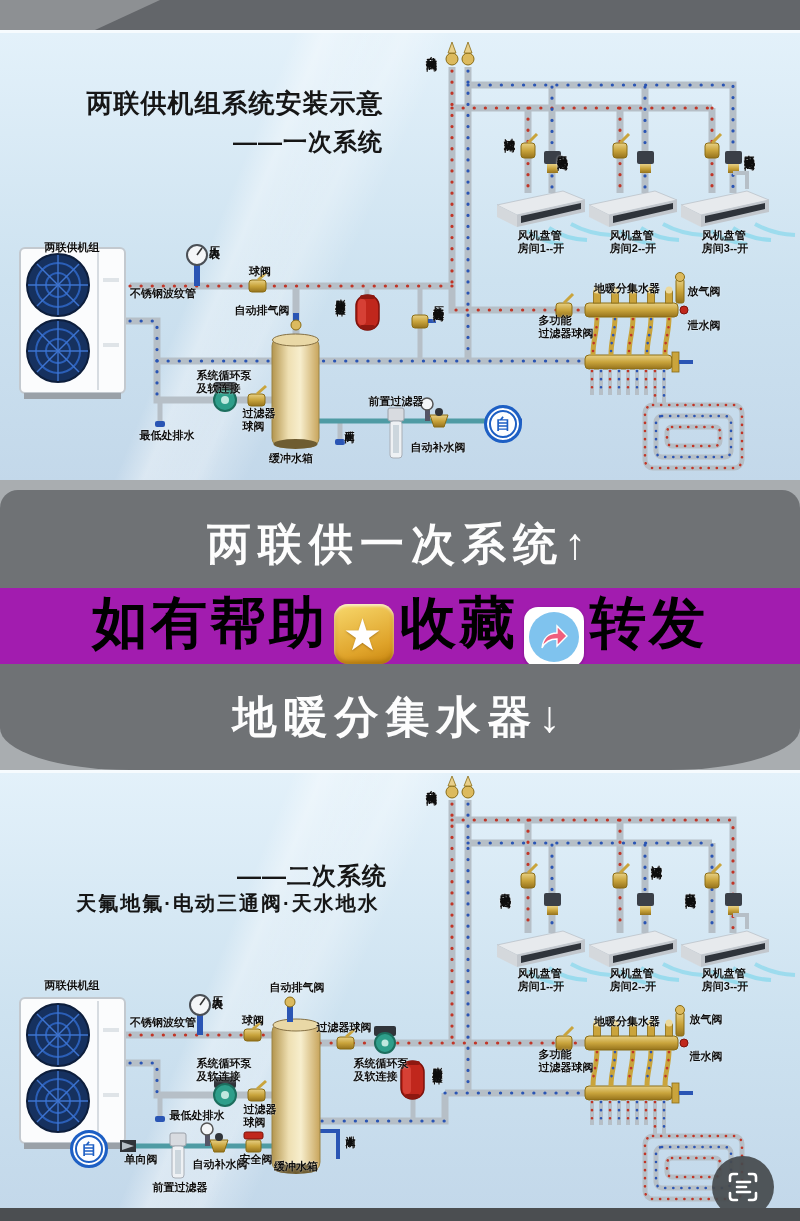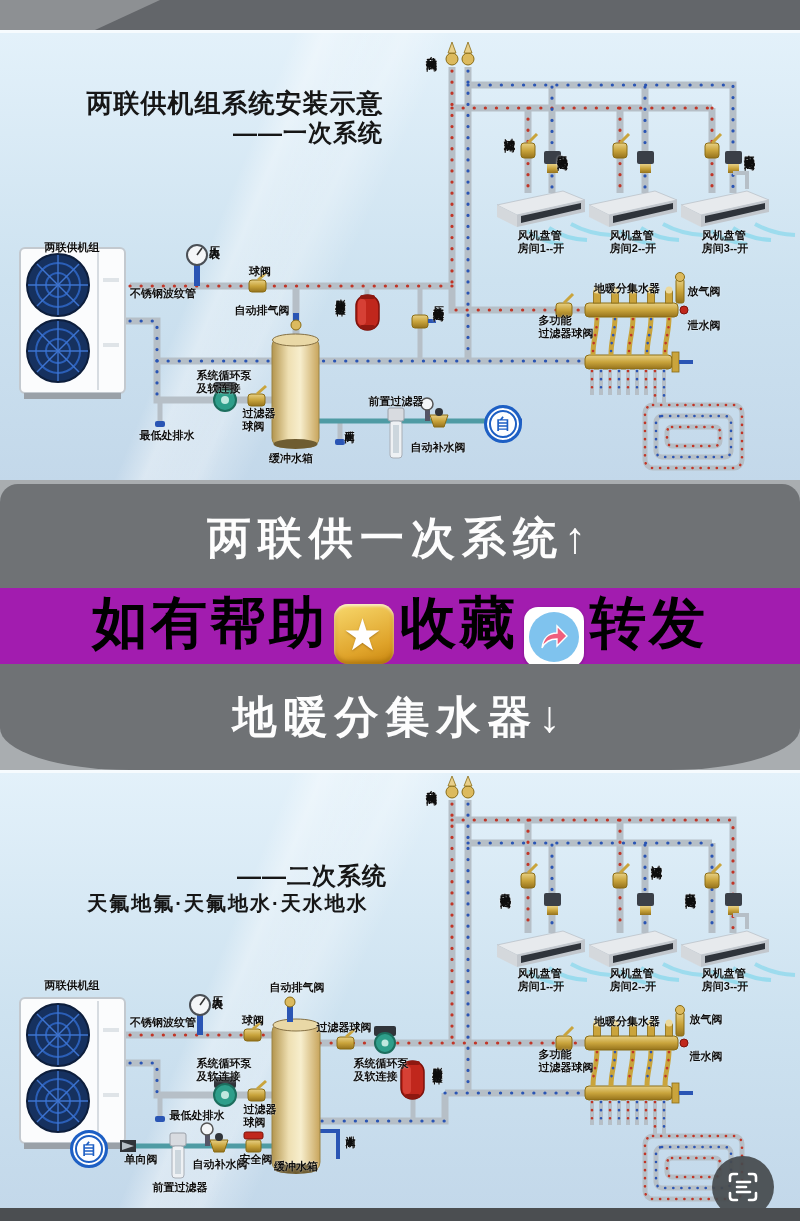--- a/index.html
+++ b/index.html
@@ -36,21 +36,21 @@
     text-shadow:0 0 2px rgba(255,255,255,.75);}
   .vert{writing-mode:vertical-rl;text-orientation:upright;white-space:pre;letter-spacing:1px;}
 
   .zi{position:absolute;width:32px;height:32px;border-radius:50%;background:#fdfeff;
     border:3px solid #1d5fc4;box-shadow:inset 0 0 0 2px #fff, inset 0 0 0 4px #1d5fc4;
     color:#1d5fc4;font-weight:bold;font-size:15px;display:flex;align-items:center;justify-content:center;}
 
   
   .banner{position:absolute;left:0;top:480px;width:800px;height:290px;background:#a9adb0;}
   .band{position:absolute;left:0;width:800px;display:flex;align-items:center;justify-content:center;}
-  .band-gray1{top:4px;height:108px;background:#6f7275;border-radius:18px 18px 0 0;}
+  .band-gray1{top:10px;height:108px;background:#6f7275;border-radius:18px 18px 0 0;}
   .band-white{top:108px;height:76px;background:#a21caf;}
   .band-gray2{top:184px;height:106px;background:#6f7275;border-radius:0 0 130px 130px / 0 0 42px 42px;}
   .band-gray1 .txt,.band-gray2 .txt{color:#fdfdfd;font-size:44px;font-weight:600;letter-spacing:7px;white-space:nowrap;}
   .band-white .txt{color:#000;font-size:56px;font-weight:900;letter-spacing:3px;white-space:nowrap;}
   .emoji{display:inline-flex;width:60px;height:60px;border-radius:14px;vertical-align:-8px;
     align-items:center;justify-content:center;margin:0 6px;}
   .emoji-star{background:linear-gradient(160deg,#f8d96d,#dfa32a 70%,#c8860f);
     box-shadow:inset 0 2px 3px rgba(255,255,255,.7), inset 0 -3px 4px rgba(140,90,0,.5);
     color:#fff;font-size:44px;text-shadow:0 1px 2px rgba(120,70,0,.5);}
   .emoji-share{background:#fff;box-shadow:0 1px 3px rgba(0,0,0,.25);}
@@ -357,21 +357,21 @@
     <rect x="645" y="372" width="97" height="63" rx="8" stroke="#b6bfc7" stroke-width="5"></rect>
     <rect x="656" y="383" width="75" height="41" rx="6" stroke="#b6bfc7" stroke-width="5"></rect>
     <rect x="667" y="394" width="53" height="19" rx="5" stroke="#b6bfc7" stroke-width="5"></rect>
     <rect x="645" y="372" width="97" height="63" rx="8" class="dRs"></rect>
     <rect x="656" y="383" width="75" height="41" rx="6" class="dBs"></rect>
     <rect x="667" y="394" width="53" height="19" rx="5" class="dRs"></rect>
   </g>
 </svg>
 
   <div class="title t-main" style="left:235px;top:53px;">两联供机组系统安装示意</div>
-  <div class="title t-sub" style="left:308px;top:84px;">——一次系统</div>
+  <div class="title t-sub" style="left:308px;top:93px;">——一次系统</div>
 
   <div class="lbl" style="left:72px;top:208px;">两联供机组</div>
   <div class="lbl vert" style="left:431px;top:14px;">自动排气阀</div>
   <div class="lbl vert" style="left:214px;top:204px;">压力表</div>
   <div class="lbl" style="left:260px;top:232px;">球阀</div>
   <div class="lbl" style="left:163px;top:254px;">不锈钢波纹管</div>
   <div class="lbl vert" style="left:509px;top:96px;">过滤球阀</div>
   <div class="lbl vert" style="left:562px;top:113px;">电动二通阀</div>
   <div class="lbl vert" style="left:749px;top:113px;">电动三通阀</div>
   <div class="lbl" style="left:541px;top:196px;">风机盘管
@@ -699,21 +699,21 @@
     <rect x="645" y="363" width="97" height="63" rx="8" stroke="#b6bfc7" stroke-width="5"></rect>
     <rect x="656" y="374" width="75" height="41" rx="6" stroke="#b6bfc7" stroke-width="5"></rect>
     <rect x="667" y="385" width="53" height="19" rx="5" stroke="#b6bfc7" stroke-width="5"></rect>
     <rect x="645" y="363" width="97" height="63" rx="8" class="dRs"></rect>
     <rect x="656" y="374" width="75" height="41" rx="6" class="dBs"></rect>
     <rect x="667" y="385" width="53" height="19" rx="5" class="dRs"></rect>
   </g>
 </svg>
 
   <div class="title t-sub" style="left:312px;top:87px;">——二次系统</div>
-  <div class="title t-tag" style="left:228px;top:117px;">天氟地氟·天氟地水·天水地水</div>
+  <div class="title t-tag" style="left:228px;top:117px;">天氟地氟·电动三通阀·天水地水</div>
 
   <div class="lbl" style="left:72px;top:206px;">两联供机组</div>
   <div class="lbl vert" style="left:431px;top:8px;">自动排气阀</div>
   <div class="lbl vert" style="left:217px;top:214px;">压力表</div>
   <div class="lbl" style="left:253px;top:241px;">球阀</div>
   <div class="lbl" style="left:163px;top:243px;">不锈钢波纹管</div>
   <div class="lbl" style="left:297px;top:208px;">自动排气阀</div>
   <div class="lbl vert" style="left:656px;top:83px;">过滤球阀</div>
   <div class="lbl vert" style="left:505px;top:111px;">电动二通阀</div>
   <div class="lbl vert" style="left:690px;top:111px;">电动三通阀</div>

